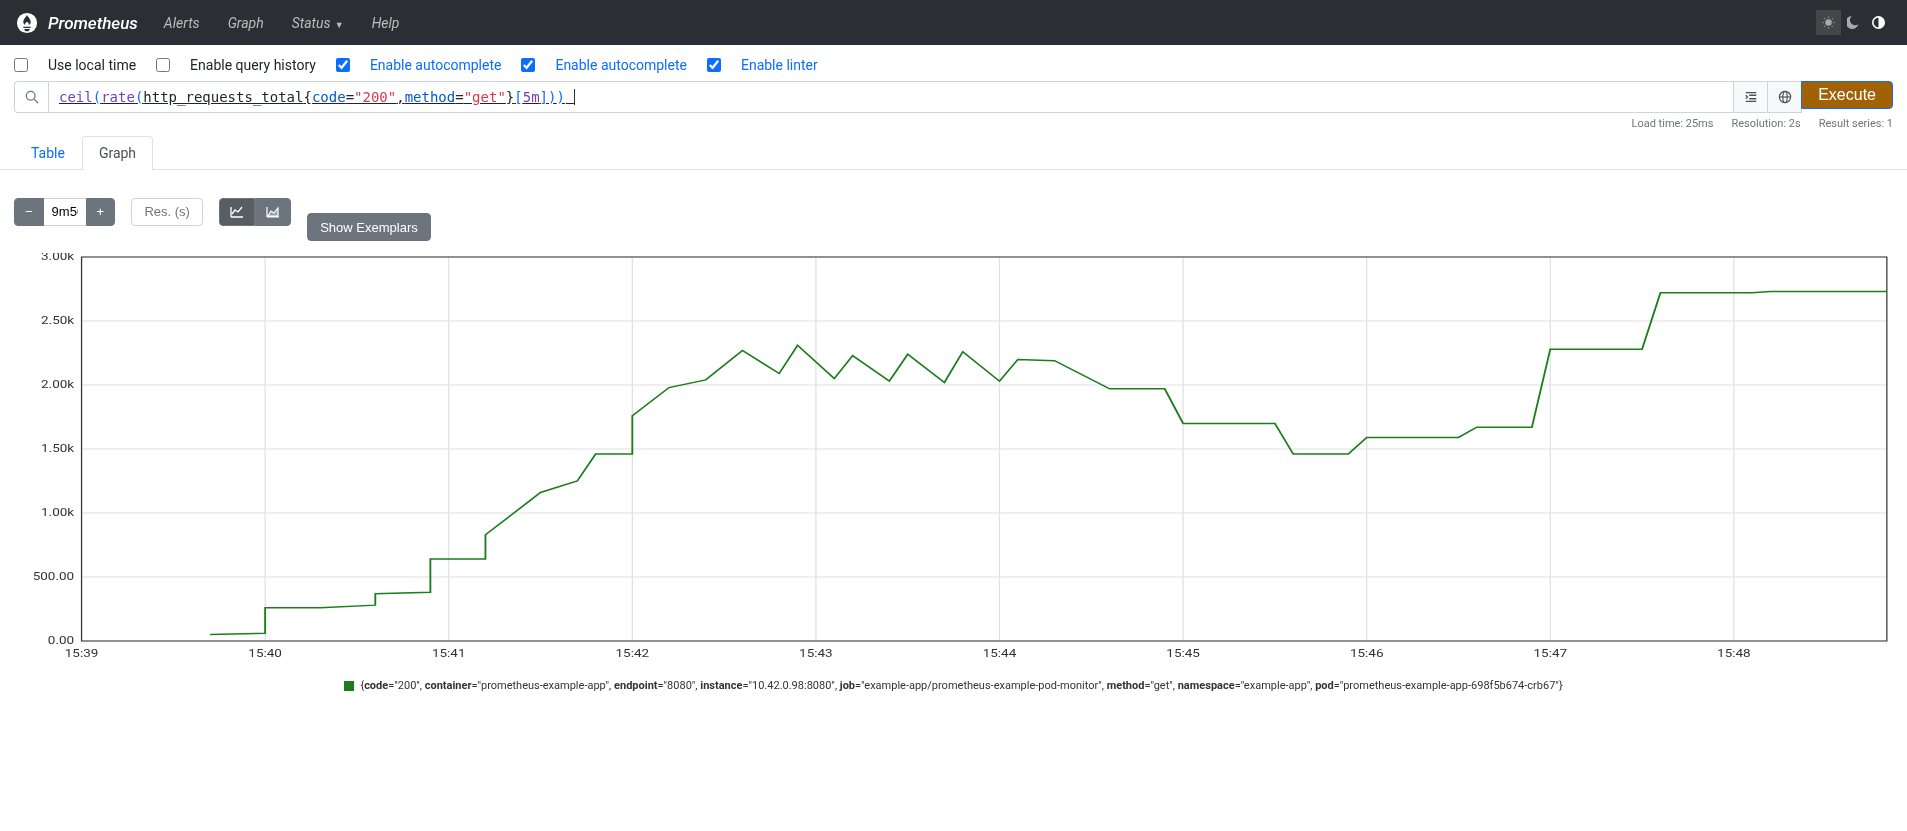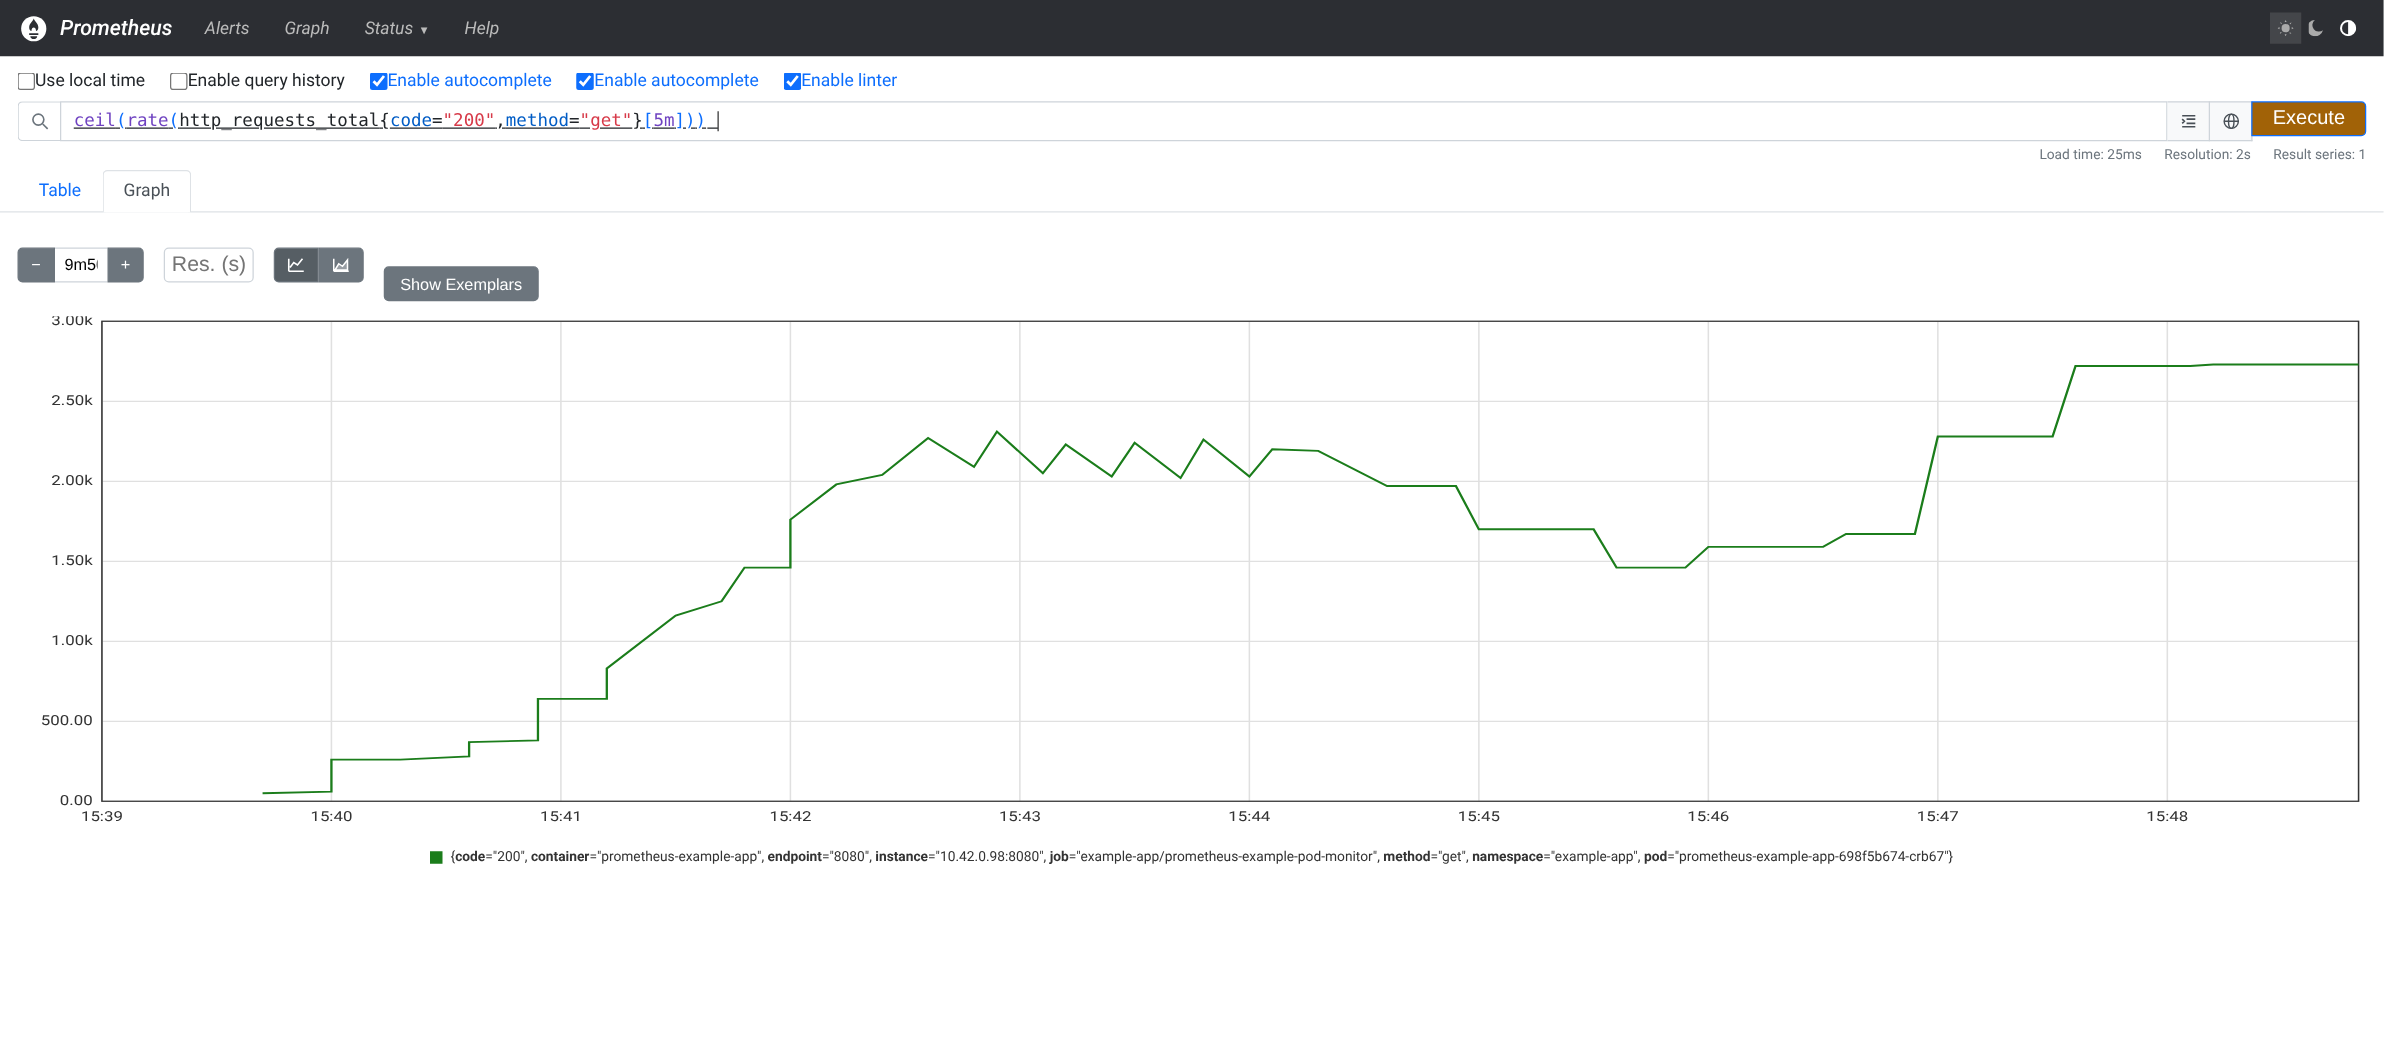--- a/index.html
+++ b/index.html
@@ -7,21 +7,21 @@
 .navbar { background: #2c2e33; height: 45px; display: flex; align-items: center; padding: 0 16px; color: #fff; justify-content: space-between; }
 .navbar-left { display: flex; align-items: center; gap: 8px; font-style: italic; }
 .navbar-brand { display: flex; align-items: center; gap: 10px; font-size: 17px; font-weight: 500; margin-right: 8px; }
 .navbar-brand svg { width: 22px; height: 22px; }
 .nav-link { color: #bbb; text-decoration: none; padding: 0 10px; font-size: 14px; }
 .nav-link .caret { font-size: 9px; margin-left: 2px; }
 .navbar-right { display: flex; align-items: center; gap: 0; }
 .theme-btn { background: #44464a; border: none; color: #aaa; width: 25px; height: 25px; display: inline-flex; align-items: center; justify-content: center; cursor: pointer; }
 .theme-btn.light { background: transparent; }
 .options-bar { padding: 12px 14px 4px; display: flex; gap: 20px; align-items: center; }
-.opt-item { display: flex; align-items: center; gap: 0; font-size: 14px; }
+.opt-item { display: flex; align-items: center; gap: 20px; font-size: 14px; }
 .opt-item.blue label { color: #0d6efd; }
 .opt-item input[type=checkbox] { width: 14px; height: 14px; accent-color: #0d6efd; }
 .query-row { display: flex; padding: 4px 14px 0; gap: 0; }
 .search-icon-box { width: 34px; height: 32px; border: 1px solid #ced4da; border-right: none; border-radius: 4px 0 0 4px; display: flex; align-items: center; justify-content: center; color: #6c757d; }
 .query-input { flex: 1; height: 32px; border: 1px solid #ced4da; border-radius: 0; padding: 0 10px; font-family: "SFMono-Regular",Menlo,Monaco,Consolas,monospace; font-size: 14px; display: flex; align-items: center; white-space: pre; overflow: hidden; text-decoration: underline; }
 .tok-fn { color: #6f42c1; }
 .tok-paren { color: #0d6efd; }
 .tok-metric { color: #212529; }
 .tok-label { color: #005cc5; }
 .tok-str { color: #d73a49; }
@@ -35,21 +35,21 @@
 .tab.active { color: #495057; background: #fff; border-color: #dee2e6; border-radius: 4px 4px 0 0; margin-bottom: -1px; }
 .controls-row { display: flex; padding: 12px 14px; gap: 16px; align-items: center; }
 .btn-group { display: flex; }
 .sm-btn { height: 28px; border: 1px solid #6c757d; background: #6c757d; color: #fff; display: inline-flex; align-items: center; justify-content: center; padding: 0 10px; cursor: pointer; font-size: 13px; }
 .sm-btn.first { border-radius: 4px 0 0 4px; }
 .sm-btn.last { border-radius: 0 4px 4px 0; }
 .sm-input { height: 28px; border: 1px solid #ced4da; border-left: none; border-right: none; padding: 0 8px; text-align: center; font-size: 13px; width: 42px; background: #fff; }
 .dt-input { height: 28px; border: 1px solid #ced4da; border-left: none; border-right: none; padding: 0 28px 0 12px; font-size: 13px; width: 165px; background: #fff; position: relative; }
 .dt-wrap { position: relative; display: flex; align-items: center; }
 .clear-x { position: absolute; right: 38px; color: #6c757d; pointer-events: none; }
-.res-input { height: 28px; border: 1px solid #ced4da; border-radius: 4px; width: 72px; text-align: center; font-size: 17px; color: #6c757d; }
+.res-input { height: 28px; border: 1px solid #ced4da; border-radius: 4px; width: 72px; text-align: center; font-size: 13px; color: #6c757d; }
 .sm-btn.active { background: #565e64; }
 .exemplar-btn { height: 28px; background: #6c757d; color: #fff; border: 1px solid #6c757d; border-radius: 4px; padding: 0 12px; font-size: 13px; cursor: pointer; margin-top: 31px; }
 .chart-area { padding: 0 14px 10px; }
 .chart-svg { width: 100%; height: 408px; display: block; }
 .grid-line { stroke: #e0e0e0; stroke-width: 1; }
 .axis-text { font-size: 11px; fill: #333; }
 .series-line { stroke: #1b7d1b; stroke-width: 1.5; fill: none; }
 .chart-border { stroke: #333; stroke-width: 1; fill: none; }
 .legend-row { display: flex; justify-content: center; align-items: center; padding: 8px 14px; font-size: 11px; color: #333; gap: 6px; }
 .legend-swatch { width: 10px; height: 10px; background: #1b7d1b; display: inline-block; }

